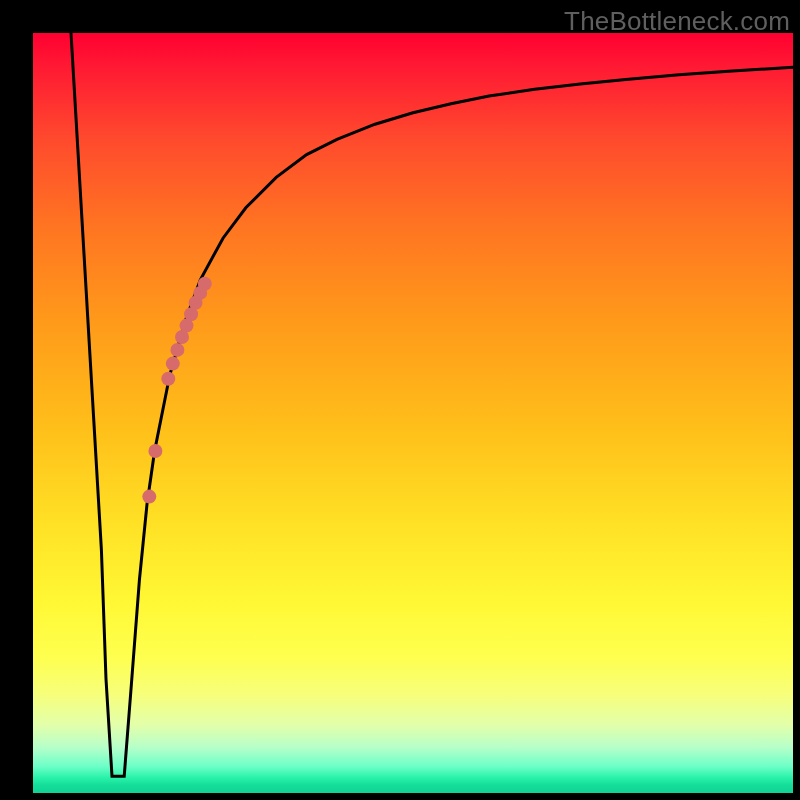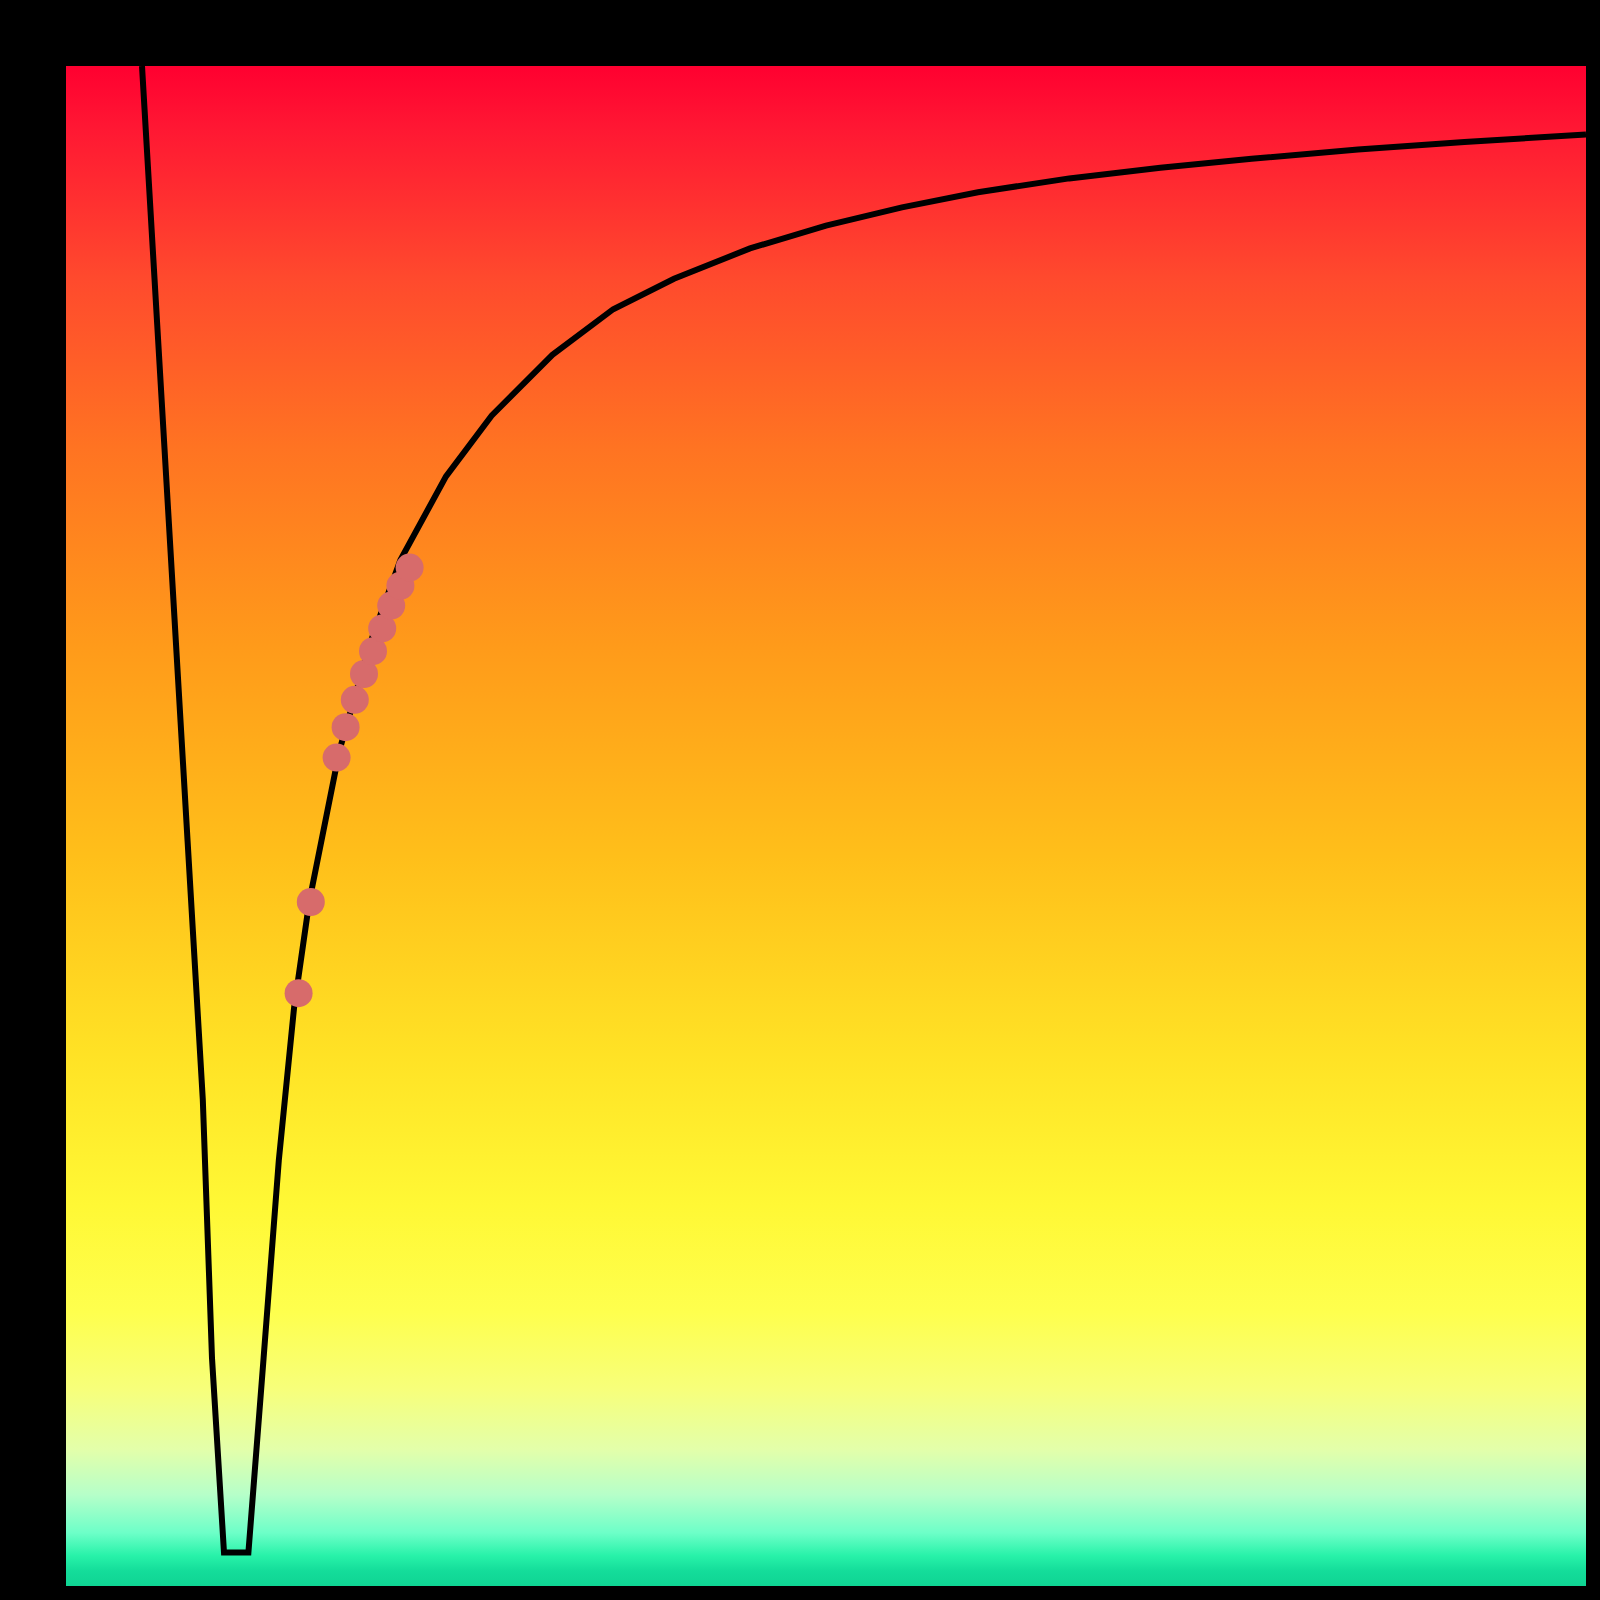--- a/index.html
+++ b/index.html
@@ -80,13 +80,14 @@
           <circle cx="144.4" cy="316.9" r="7" fill="#d76b6b"></circle>
           <circle cx="149.0" cy="304.0" r="7" fill="#d76b6b"></circle>
           <circle cx="153.5" cy="292.6" r="7" fill="#d76b6b"></circle>
           <circle cx="158.1" cy="281.2" r="7" fill="#d76b6b"></circle>
           <circle cx="162.6" cy="269.8" r="7" fill="#d76b6b"></circle>
           <circle cx="167.2" cy="259.9" r="7" fill="#d76b6b"></circle>
           <circle cx="171.8" cy="250.8" r="7" fill="#d76b6b"></circle>
         </g>
     </svg>
   </div>
+  <div class="watermark">TheBottleneck.com</div>
 </div>
 
 </body></html>

